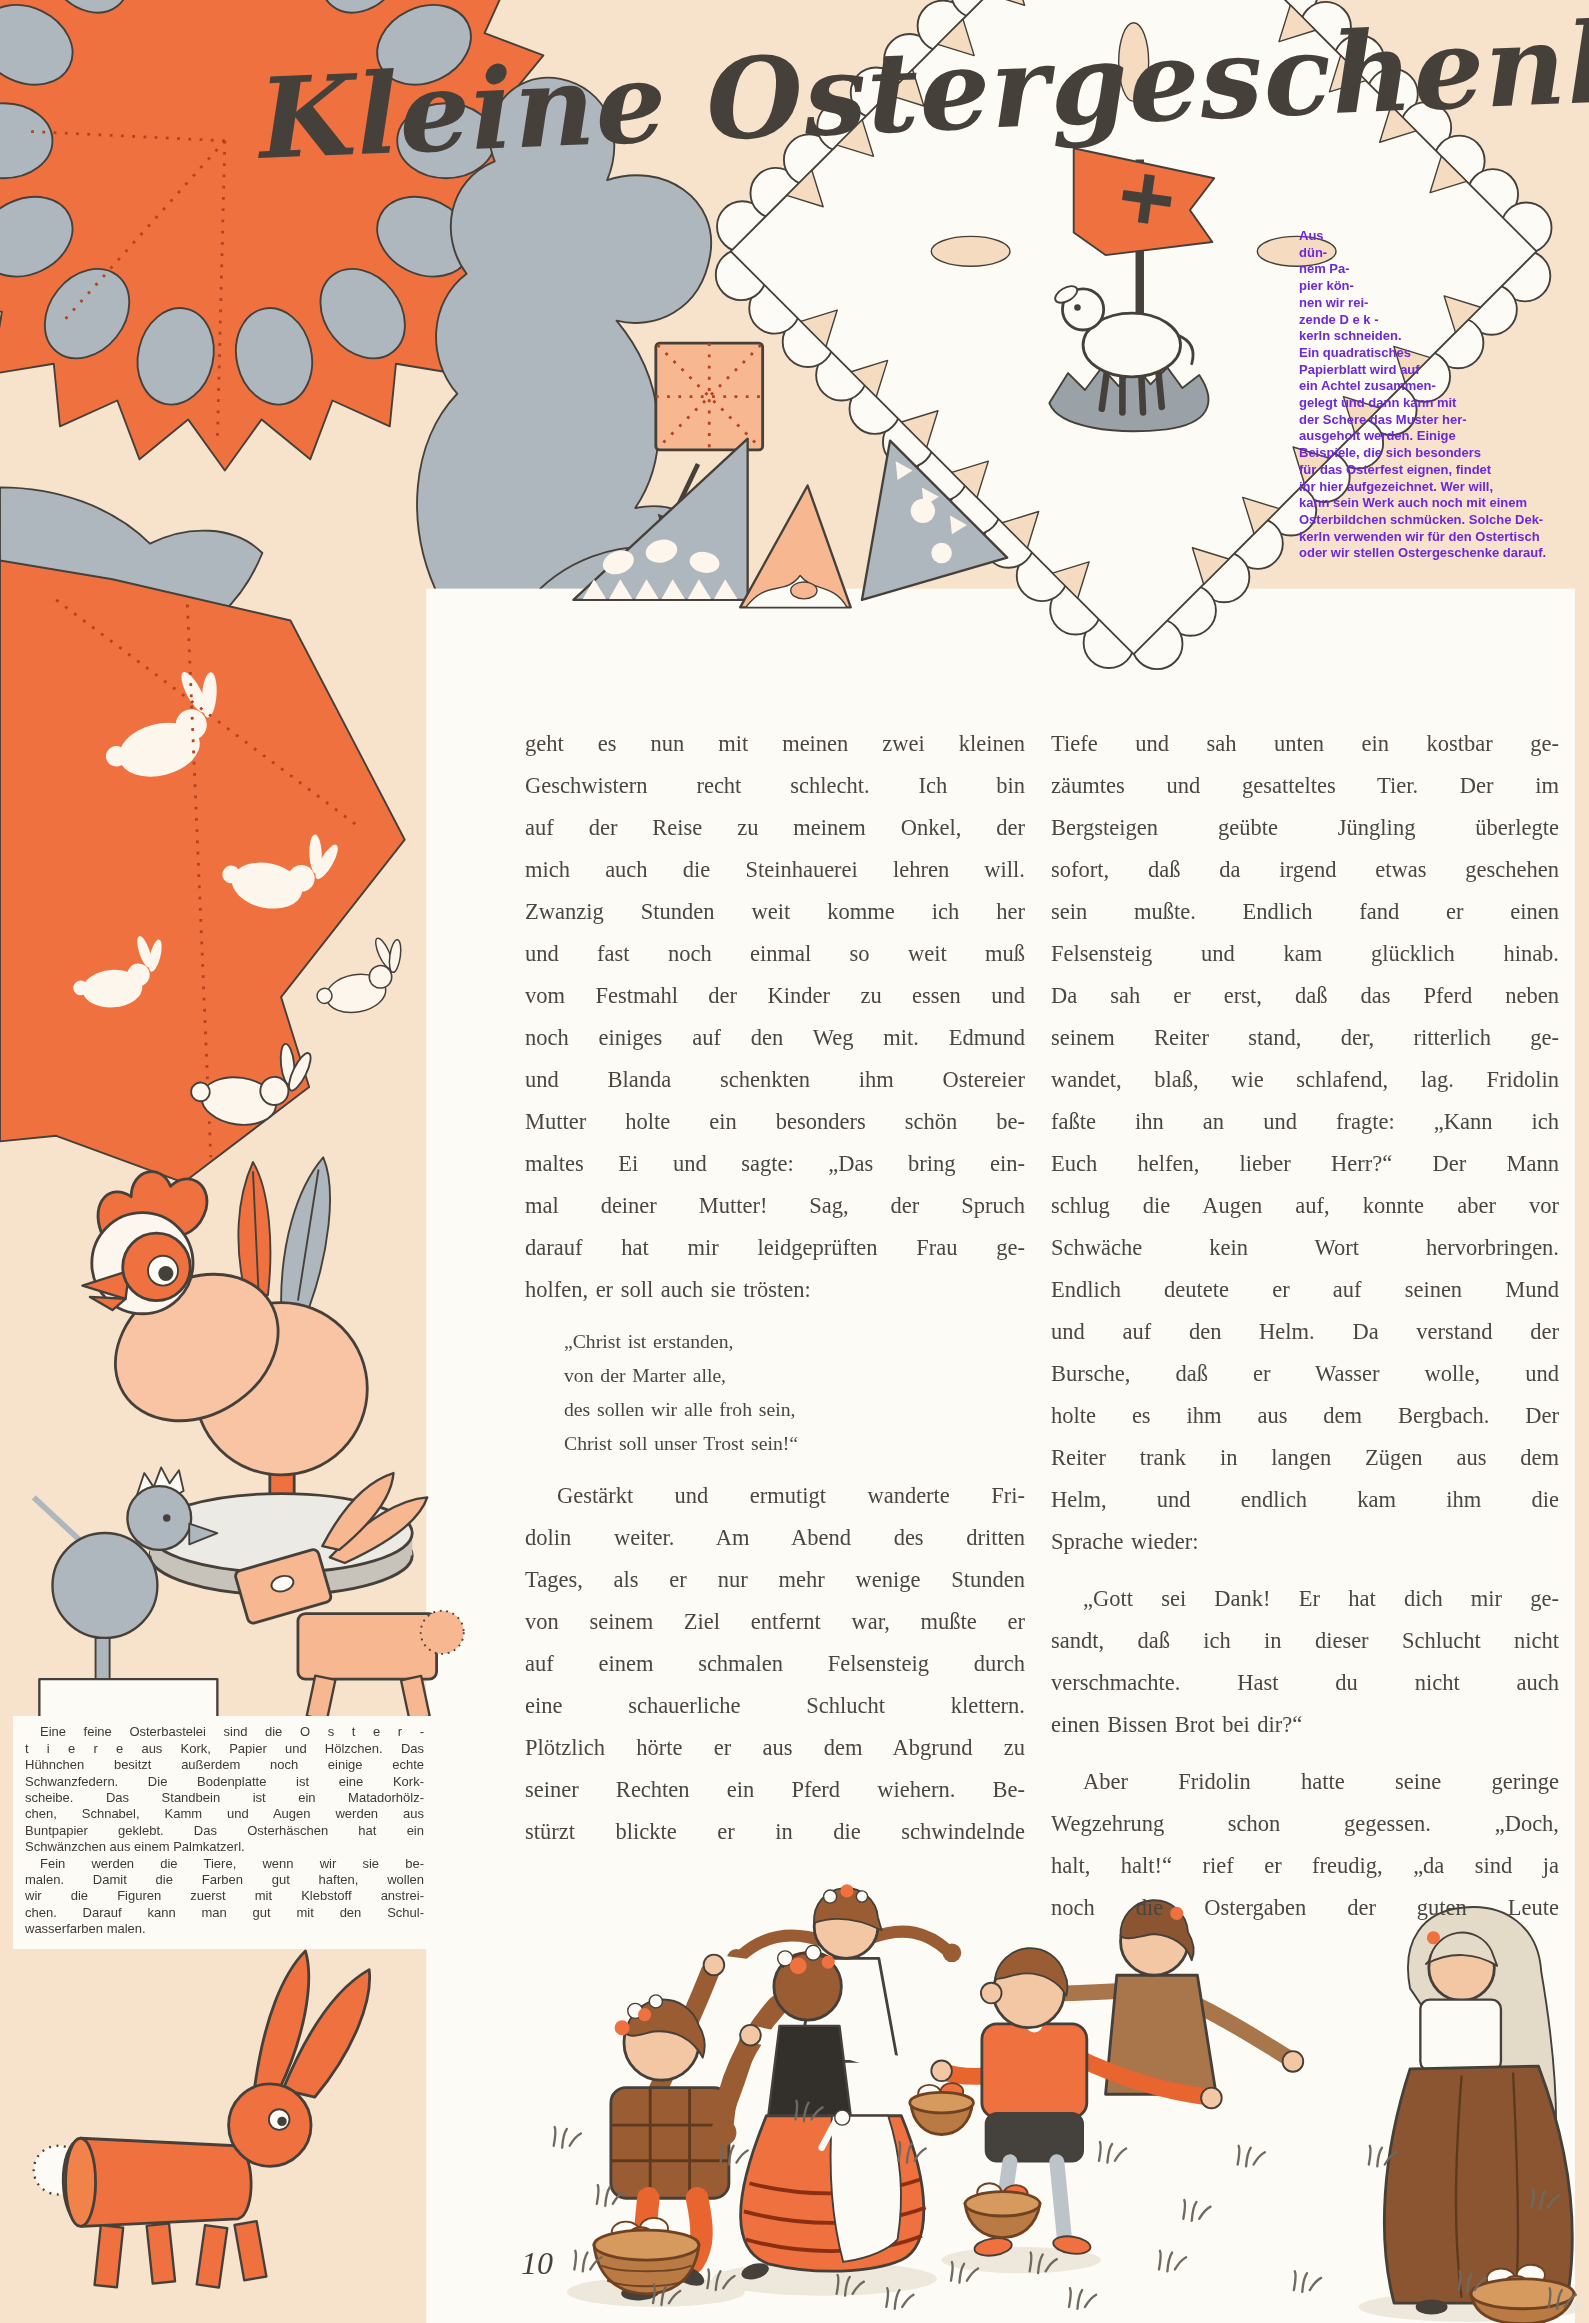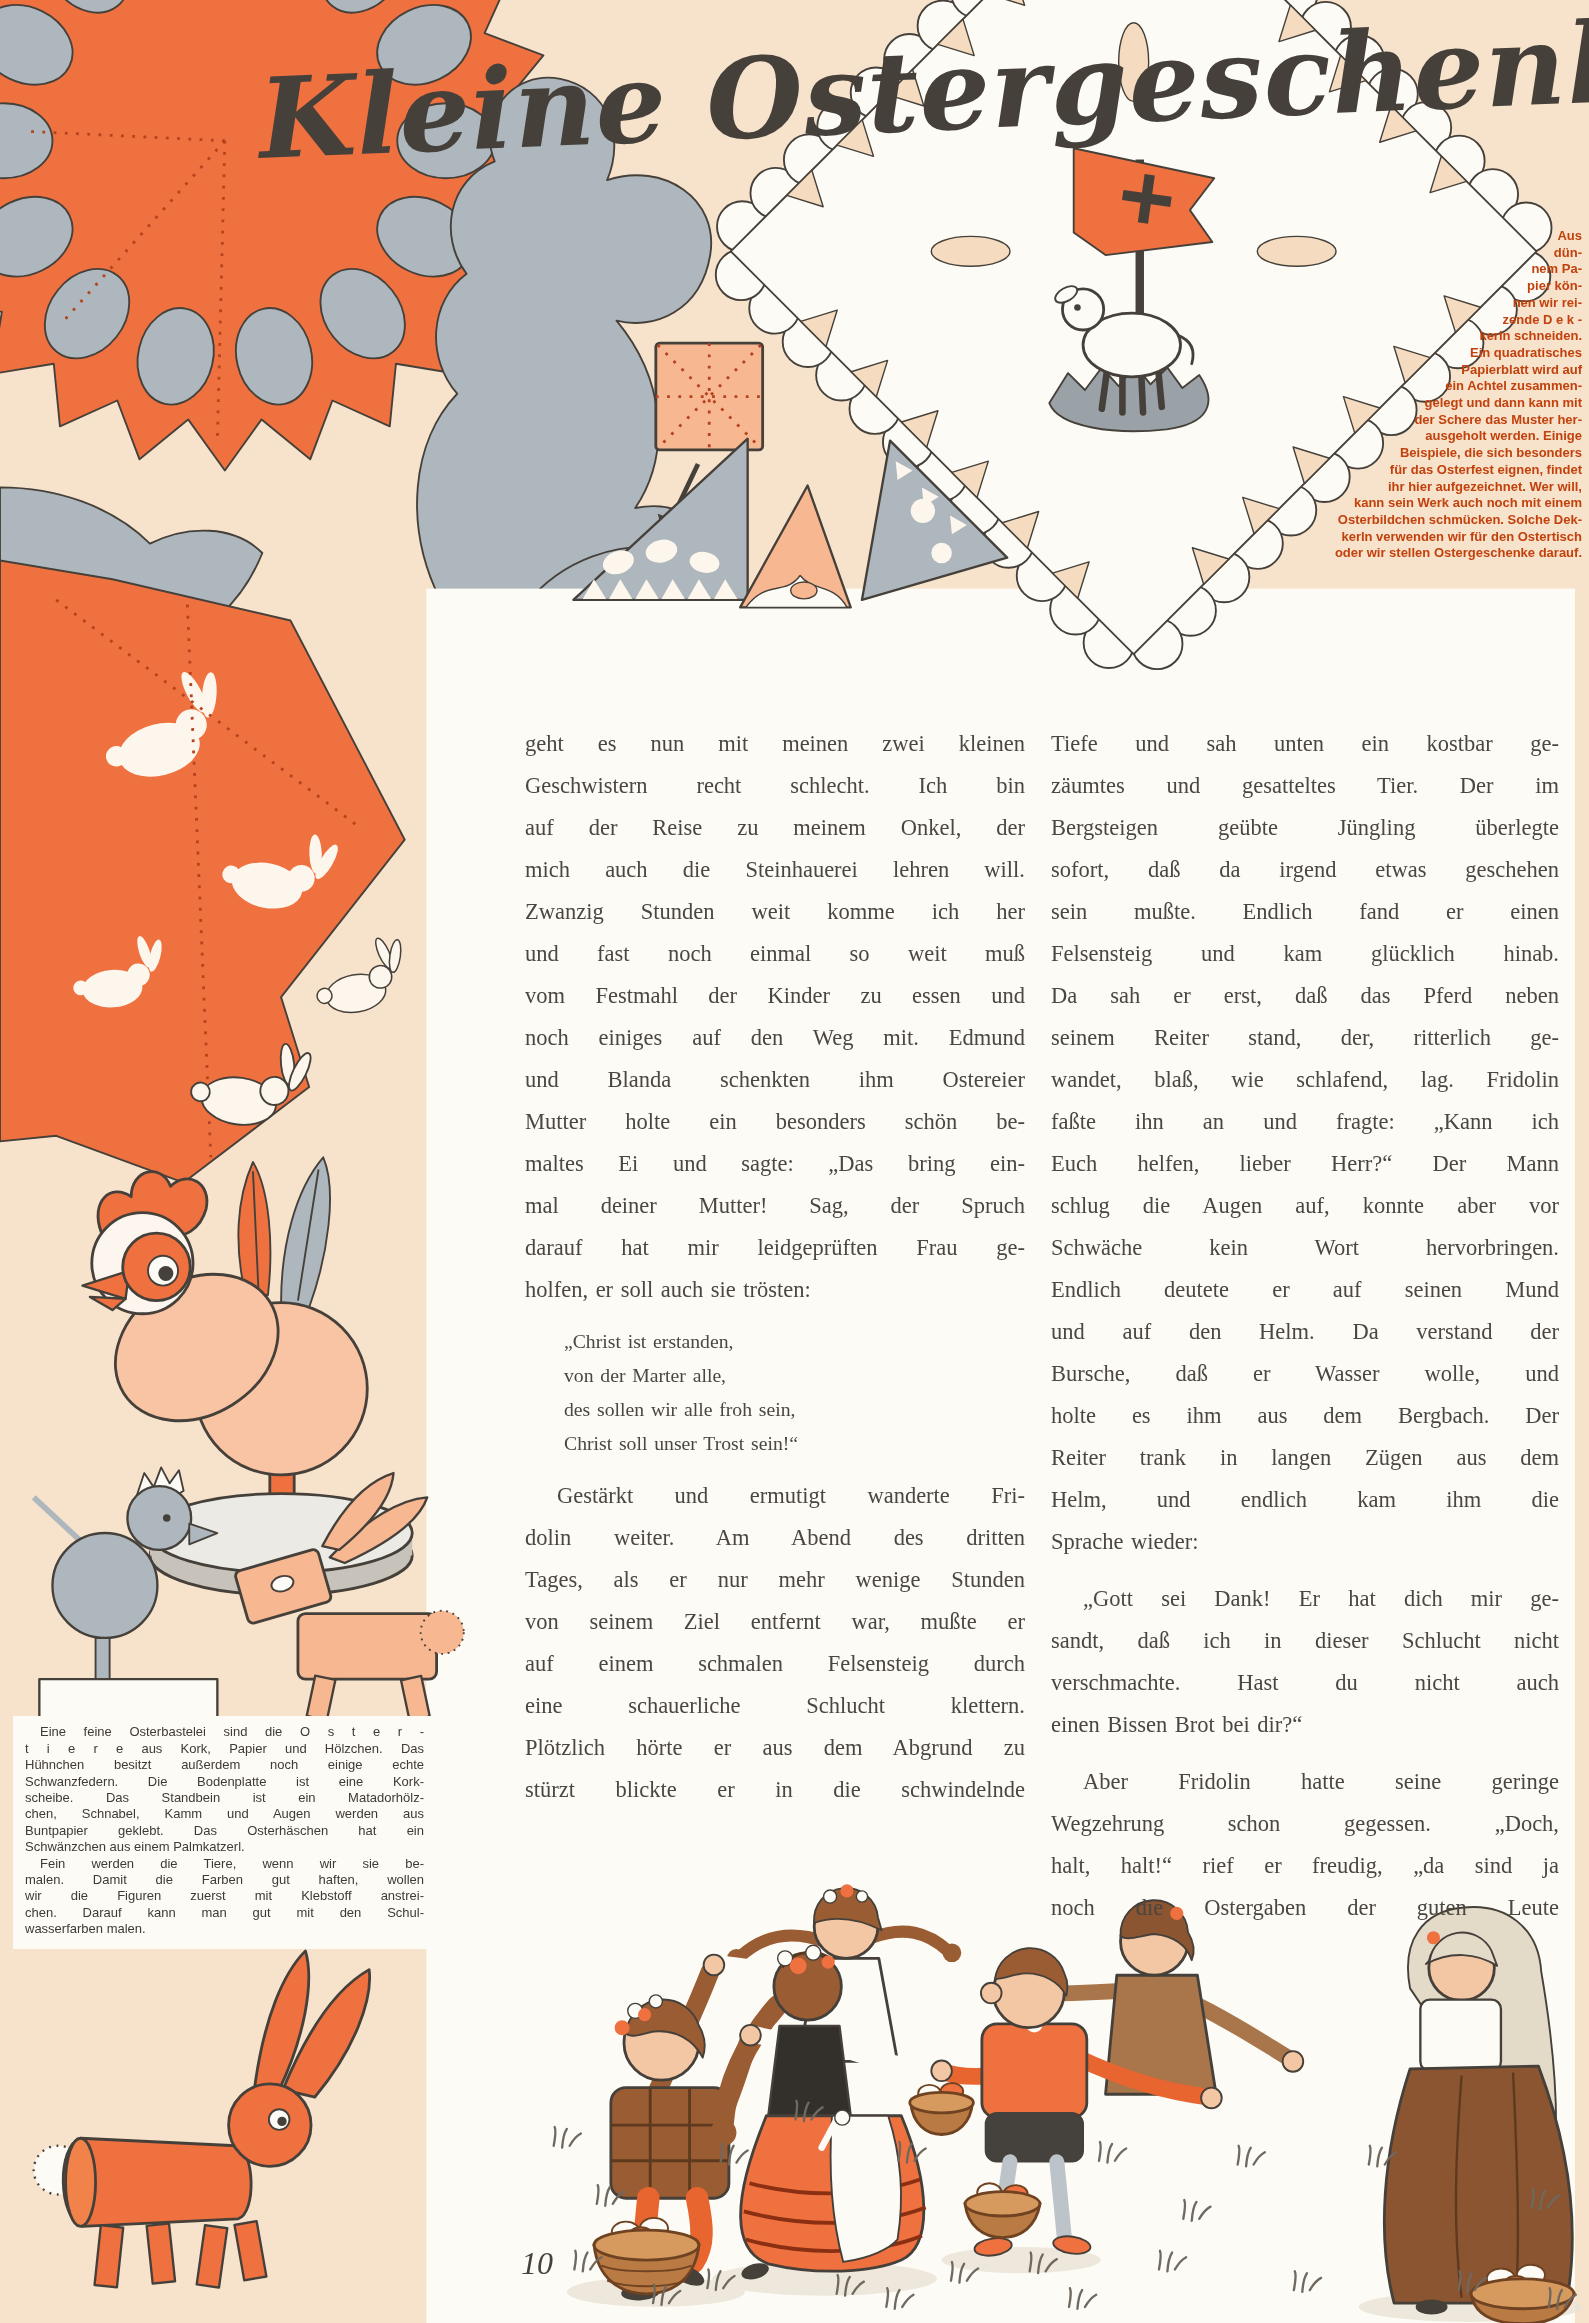--- a/index.html
+++ b/index.html
@@ -18,21 +18,21 @@
   .f-paper{fill:#fdf6ec;} .f-skin{fill:var(--skin);}
   .s-ink{stroke:var(--ink);stroke-linejoin:round;stroke-linecap:round;}
   .sw1{stroke-width:1.5;} .sw2{stroke-width:2;} .sw25{stroke-width:2.5;} .sw3{stroke-width:3;}
   .nofill{fill:none;}
   .s-grass{stroke:var(--grass);stroke-width:2.5;fill:none;stroke-linecap:round;}
   .dotline{stroke:var(--fold-red);stroke-width:3;stroke-dasharray:3 9;fill:none;}
   
   #page-title{left:259px;top:54px;z-index:5;font-family:"DejaVu Serif",serif;font-style:italic;font-weight:700;
     font-size:111px;letter-spacing:0.9px;color:var(--ink);transform:rotate(-2.4deg);transform-origin:left center;white-space:nowrap;}
   #intro-box{left:1299px;top:228px;width:283px;z-index:5;font-family:"Liberation Sans",sans-serif;
-    font-weight:700;font-size:13px;line-height:16.7px;color:#c2410c;text-align:right;}
+    font-weight:700;font-size:13px;line-height:16.7px;color:#6d28d9;text-align:left;}
   .col{z-index:5;font-size:22.5px;line-height:42px;color:var(--text-ink);word-spacing:1.9px;}
   #col-left{left:525px;top:723px;width:500px;}
   #col-right{left:1051px;top:723px;width:508px;}
   .line{white-space:normal;}
   .line.j{text-align:justify;text-align-last:justify;}
   .line.in{text-indent:32px;}
   .line.pt{margin-top:15px;}
   .line.v{font-size:19.7px;line-height:34px;padding-left:39px;}
   .line.vt{margin-top:13px;}
   #caption-box{left:13px;top:1716px;width:423px;z-index:4;background:var(--paper-white);
@@ -535,20 +535,21 @@
     <div class="line v">von der Marter alle,</div>
     <div class="line v">des sollen wir alle froh sein,</div>
     <div class="line v">Christ soll unser Trost sein!“</div>
     <div class="line j in pt">Gestärkt und ermutigt wanderte Fri-</div>
     <div class="line j">dolin weiter. Am Abend des dritten</div>
     <div class="line j">Tages, als er nur mehr wenige Stunden</div>
     <div class="line j">von seinem Ziel entfernt war, mußte er</div>
     <div class="line j">auf einem schmalen Felsensteig durch</div>
     <div class="line j">eine schauerliche Schlucht klettern.</div>
     <div class="line j">Plötzlich hörte er aus dem Abgrund zu</div>
+    <div class="line j">seiner Rechten ein Pferd wiehern. Be-</div>
     <div class="line j">stürzt blickte er in die schwindelnde</div>
   </div>
 
 <div class="abs col" id="col-right">
     <div class="line j">Tiefe und sah unten ein kostbar ge-</div>
     <div class="line j">zäumtes und gesatteltes Tier. Der im</div>
     <div class="line j">Bergsteigen geübte Jüngling überlegte</div>
     <div class="line j">sofort, daß da irgend etwas geschehen</div>
     <div class="line j">sein mußte. Endlich fand er einen</div>
     <div class="line j">Felsensteig und kam glücklich hinab.</div>

